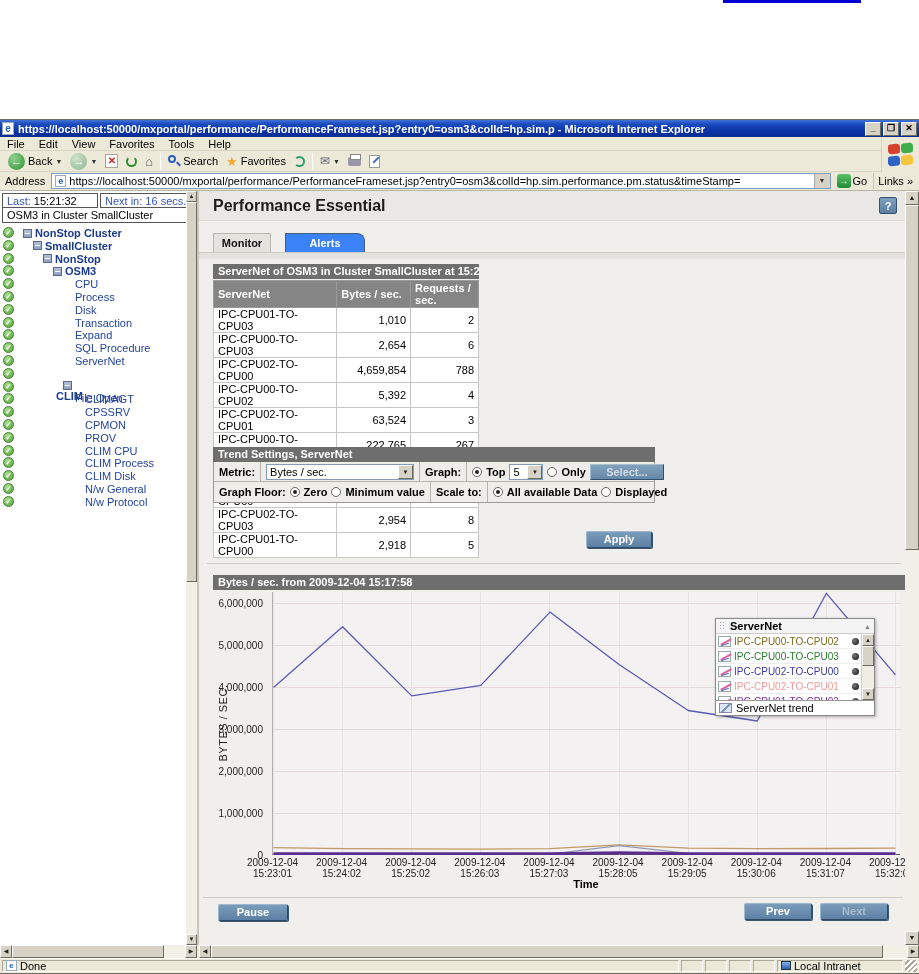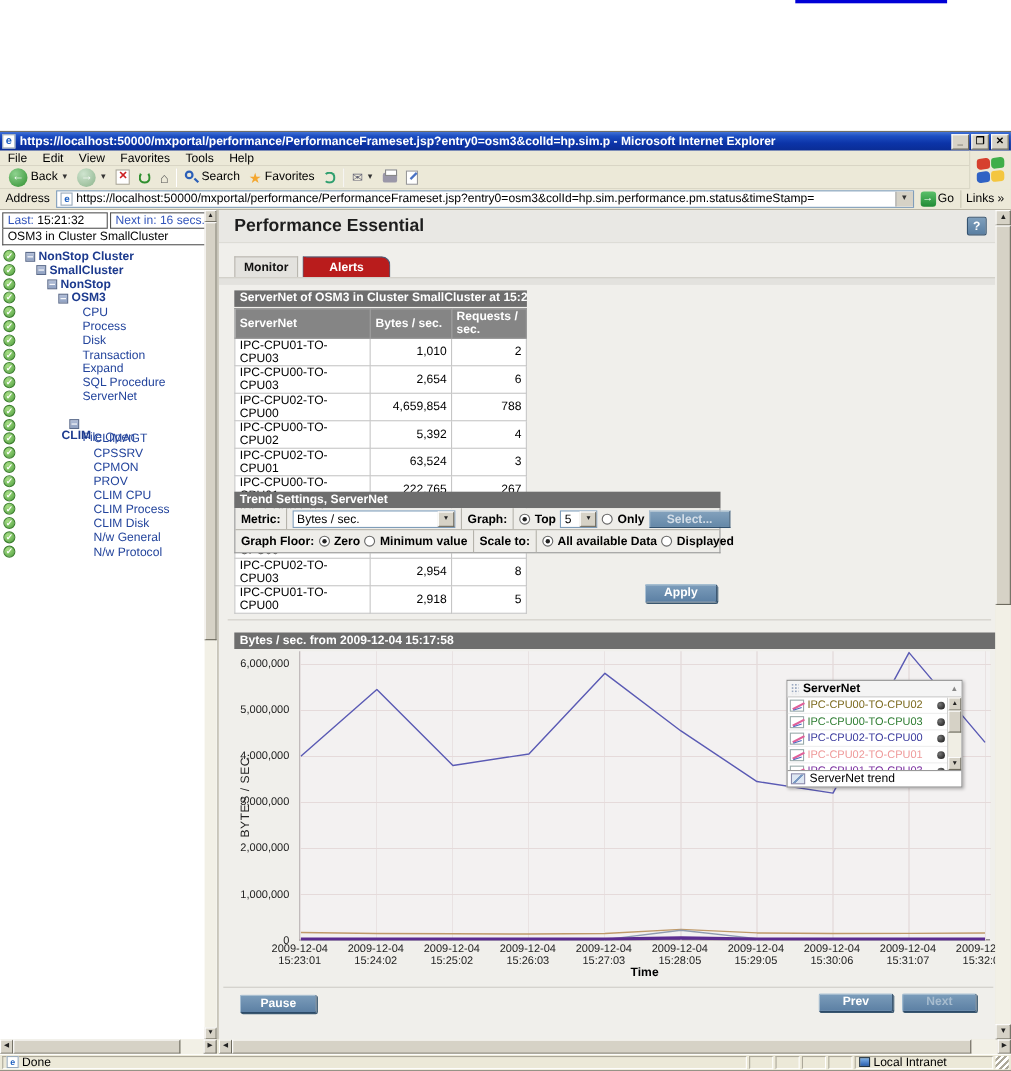--- a/index.html
+++ b/index.html
@@ -107,24 +107,24 @@
   .tree-content.bold { font-weight:bold; color:#1c3a8e; }
   .minus-box { width:9px; height:9px; background:linear-gradient(180deg,#b3bfd8,#8fa1c2); border:1px solid #5a6a8a; margin-right:3px; position:relative; flex:none; }
   .minus-box:before { content:""; position:absolute; left:1px; top:3px; width:5px; height:1px; background:#fff; }
   .leaf-pad { padding-left:12px; }
 
   
   .pe-header { position:absolute; left:0; top:0; width:706px; height:30px; background:#e9e8e4; border-bottom:1px solid #dddcd6; }
   .pe-title { position:absolute; left:14px; top:6px; font-size:16px; font-weight:bold; color:#1d1d1d; }
   .help-btn { position:absolute; right:8px; top:6px; width:18px; height:17px; background:linear-gradient(180deg,#7f9fbc,#5a7fa2); border:1px solid #34526f; border-radius:2px; color:#fff; font-weight:bold; text-align:center; line-height:16px; }
 
-  .tabs { position:absolute; left:14px; top:42px; height:19px; display:flex; gap:4px; }
+  .tabs { position:absolute; left:14px; top:42px; height:19px; display:flex; gap:14px; }
   .tab { height:19px; display:flex; align-items:center; justify-content:center; font-weight:bold; }
   .tab-active { width:58px; background:#e3e2de; border:1px solid #b9b7af; border-bottom:none; color:#111; }
-  .tab-inactive { width:80px; background:#b91c1c; border:1px solid #44607c; border-bottom:none; border-radius:0 8px 0 0; color:#fff; }
+  .tab-inactive { width:80px; background:#3b82f6; border:1px solid #44607c; border-bottom:none; border-radius:0 8px 0 0; color:#fff; }
   .tabstrip-base { position:absolute; left:0; top:61px; width:706px; height:7px; background:#e3e2de; border-top:1px solid #cfcdc5; }
 
   .section-titlebar { background:#6e6e6e; color:#fff; font-weight:bold; height:15px; line-height:15px; padding:0 5px; white-space:nowrap; overflow:hidden; }
 
   .sec-table { position:absolute; left:14px; top:73px; width:266px; }
   .sn-table { border-collapse:collapse; width:266px; background:#fff; margin-top:1px; }
   .sn-table th { background:#858585; color:#fff; font-weight:bold; text-align:left; border:1px solid #9a9a9a; padding:1px 4px; height:15px; font-size:11px; }
   .sn-table td { border:1px solid #c6c6c6; padding:0 4px; height:14px; font-size:11px; }
   .sn-table td.num { text-align:right; }
 

